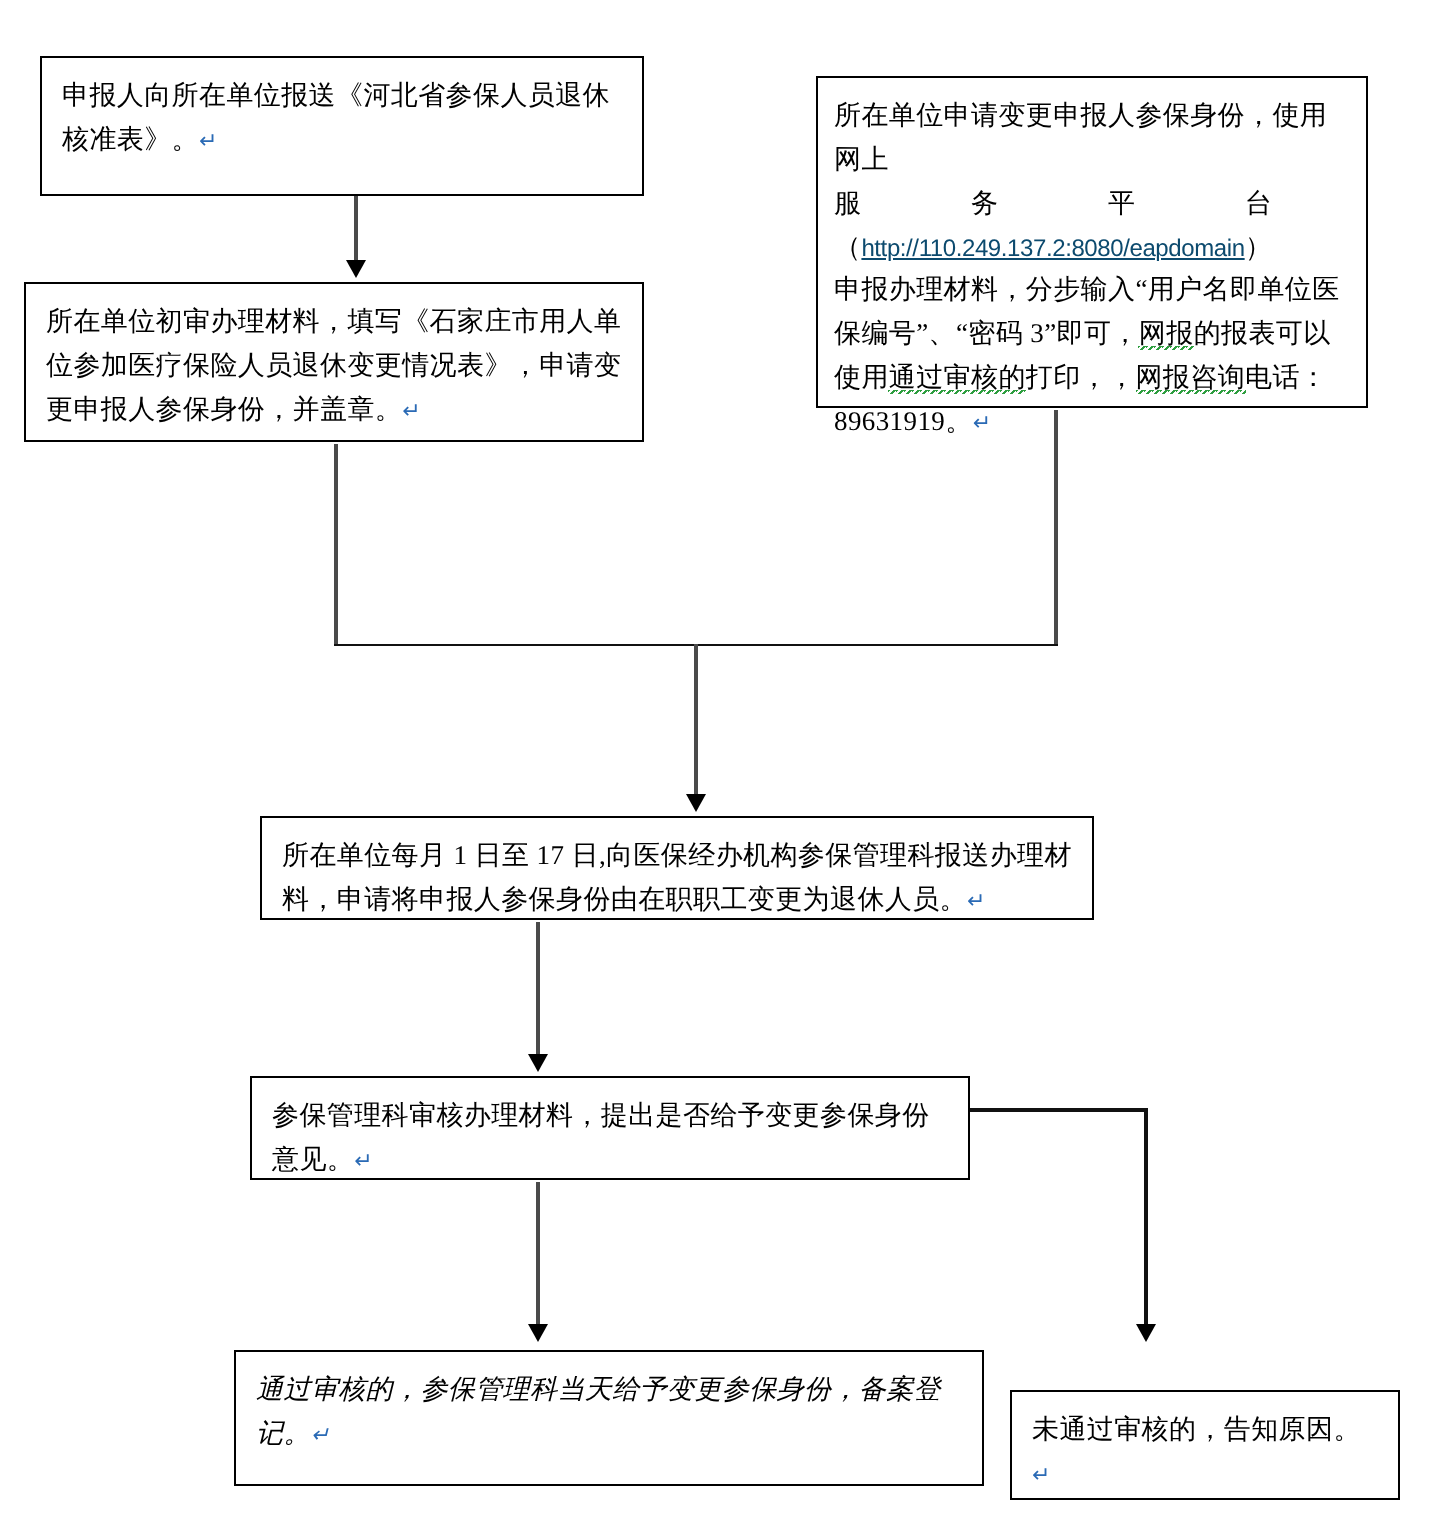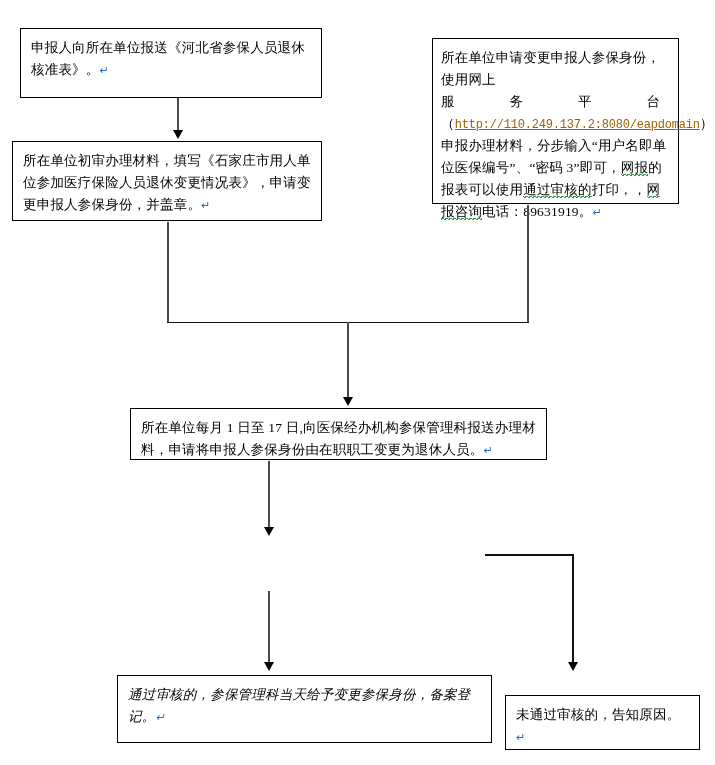--- a/index.html
+++ b/index.html
@@ -30,23 +30,23 @@
     color: #000000;
     letter-spacing: 0.2px;
   }
   .pilcrow {
     color: #2a6ab5;
     font-size: 11px;
     font-family: "Liberation Sans", sans-serif;
     vertical-align: baseline;
   }
   .link {
-    color: #a16207;
+    color: #0c4a6e;
     text-decoration: underline;
-    font-family: Liberation Mono, monospace;
+    font-family: Liberation Sans, sans-serif;
     font-size: 12px;
     letter-spacing: -0.2px;
   }
   .sq-green {
     background-image: repeating-linear-gradient(135deg,
       #2e9e3f 0px, #2e9e3f 1px, transparent 1px, transparent 2px);
     background-repeat: repeat-x;
     background-size: 4px 2px;
     background-position: left bottom;
     padding-bottom: 1px;
@@ -79,21 +79,21 @@
     <p><span>申报人向所在单位报送《河北省参保人员退休核准表》。</span><span class="pilcrow">↵</span></p>
   </div>
 
   <div class="conn vline" style="left:177px; top:98px; height:35px;"></div>
   <div class="arrowhead" style="left:172.5px; top:130px;"></div>
 
   <div class="box" style="left:12px; top:141px; width:310px; height:80px;">
     <p><span>所在单位初审办理材料，填写《石家庄市用人单位参加医疗保险人员退休变更情况表》，申请变更申报人参保身份，并盖章。</span><span class="pilcrow">↵</span></p>
   </div>
 
-  <div class="box" style="left:408px; top:38px; width:247px; height:166px; padding:8px 8px 8px 8px;margin-left:24px;">
+  <div class="box" style="left:408px; top:38px; width:276px; height:166px; padding:8px 8px 8px 8px;">
     <p>所在单位申请变更申报人参保身份，使用网上</p>
     <p>服　　　　务　　　　平　　　　台</p>
     <p class="urlrow"><span>（</span><span class="link">http://110.249.137.2:8080/eapdomain</span><span>）</span></p>
     <p><span>申报办理材料，分步输入“用户名即单位医保编号”、“密码 3”即可，</span><span class="sq-green">网报</span><span>的报表可以使用</span><span class="sq-green">通过审核的</span><span>打印，，</span><span class="sq-green">网报咨询</span><span>电话：89631919。</span><span class="pilcrow">↵</span></p>
   </div>
 
   <div class="conn vline" style="left:167px; top:222px; height:101px;"></div>
 
   <div class="conn vline" style="left:527px; top:205px; height:118px;"></div>
 
@@ -102,20 +102,23 @@
   <div class="conn vline" style="left:347px; top:322px; height:77px;"></div>
   <div class="arrowhead" style="left:342.5px; top:397px;"></div>
 
   <div class="box" style="left:130px; top:408px; width:417px; height:52px;">
     <p><span>所在单位每月 1 日至 17 日,向医保经办机构参保管理科报送办理材料，申请将申报人参保身份由在职职工变更为退休人员。</span><span class="pilcrow">↵</span></p>
   </div>
 
   <div class="conn vline" style="left:268px; top:461px; height:68px;"></div>
   <div class="arrowhead" style="left:263.5px; top:527px;"></div>
 
+  <div class="box" style="left:125px; top:538px; width:360px; height:52px;">
+    <p><span>参保管理科审核办理材料，提出是否给予变更参保身份意见。</span><span class="pilcrow">↵</span></p>
+  </div>
 
   <div class="conn vline" style="left:268px; top:591px; height:73px;"></div>
   <div class="arrowhead" style="left:263.5px; top:662px;"></div>
 
   <div class="conn hline dark" style="left:485px; top:554px; width:88px;"></div>
   <div class="conn vline dark" style="left:572px; top:554px; height:110px;"></div>
   <div class="arrowhead" style="left:568px; top:662px;"></div>
 
   <div class="box" style="left:117px; top:675px; width:375px; height:68px;font-style:italic;">
     <p><span>通过审核的，参保管理科当天给予变更参保身份，备案登记。</span><span class="pilcrow">↵</span></p>

